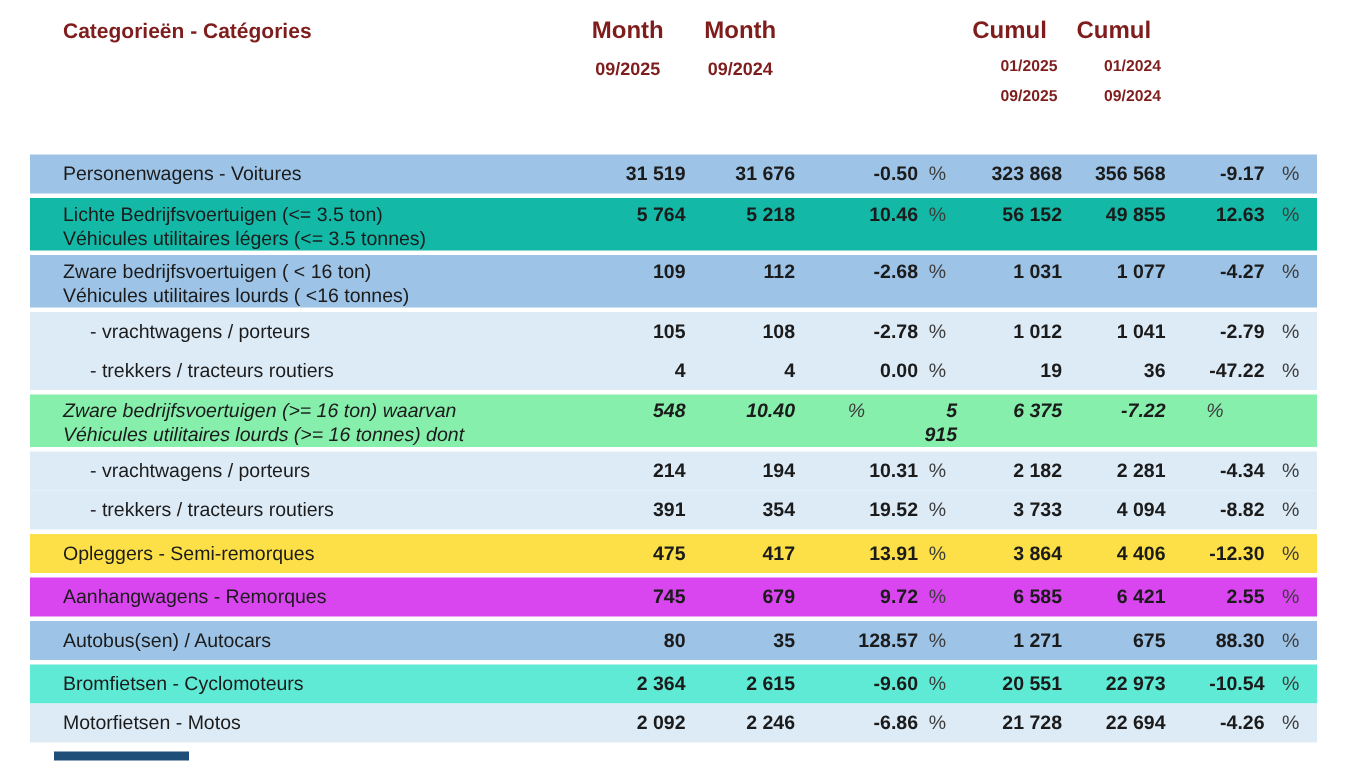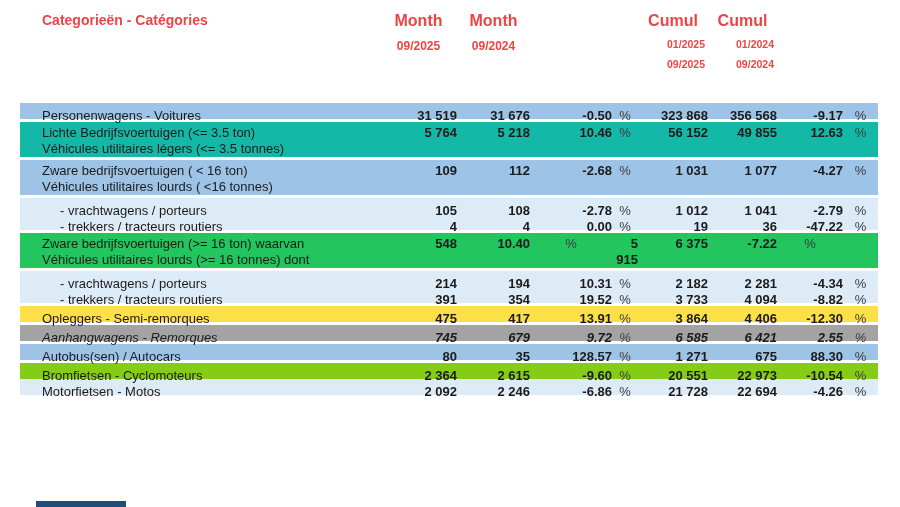--- a/index.html
+++ b/index.html
@@ -24,39 +24,39 @@
   .hdr .hcum .hdate + .hdate{padding-top:8px;}
   
   .tbl{position:absolute;left:20px;top:103px;width:858px;}
   .row{
     display:grid;
     grid-template-columns:360px 77px 73px 82px 26px 70px 69px 66px 35px;
     box-sizing:border-box;
     margin-bottom:3px;
     color:#1b1b1b;
   }
-  .row.single{height:16px;padding-top:5px;}
+  .row.single{height:26px;padding-top:5px;}
   .row.double{height:35px;padding-top:3px;}
   .row.no-gap{margin-bottom:0;}
   .row.tone-medium{background:#9DC3E6;}
   .row.tone-light{background:#DDEBF7;}
   .cell{font-size:13px;line-height:15.5px;}
   .cell.label{padding-left:22px;text-align:left;}
   .cell.label.indent{padding-left:40px;}
   .cell.num{text-align:right;font-weight:bold;}
   .cell.sign{text-align:center;font-weight:normal;color:#3d3d3d;}
   
   .partial-row{
     position:absolute;left:36px;top:501px;width:90px;height:6px;
   }
 </style>
 </head>
 <body>
 
-<div class="hdr" style="color: #ef4444;">
+<div class="hdr" style="color: #7f1d1d;">
   <div class="hcat">Categorieën - Catégories</div>
   <div class="hcol">
     <div class="htitle">Month</div>
     <div class="hdate">09/2025</div>
   </div>
   <div class="hcol">
     <div class="htitle">Month</div>
     <div class="hdate">09/2024</div>
   </div>
   <div></div>
@@ -136,21 +136,21 @@
       </div>
       <div class="cell num">4</div>
       <div class="cell num">4</div>
       <div class="cell num">0.00</div>
       <div class="cell sign">%</div>
       <div class="cell num">19</div>
       <div class="cell num">36</div>
       <div class="cell num">-47.22</div>
       <div class="cell sign">%</div>
     </div>
-    <div class="row double tone-medium" style="background: #22c55e;">
+    <div class="row double tone-medium" style="background: #86efac; font-style: italic;">
       <div class="cell label">
         <div>Zware bedrijfsvoertuigen (&gt;= 16 ton) waarvan</div>
         <div>Véhicules utilitaires lourds (&gt;= 16 tonnes) dont</div>
       </div>
       <div class="cell num">548</div>
       <div class="cell num">10.40</div>
       <div class="cell sign">%</div>
       <div class="cell num">5 915</div>
       <div class="cell num">6 375</div>
       <div class="cell num">-7.22</div>
@@ -188,21 +188,21 @@
       </div>
       <div class="cell num">475</div>
       <div class="cell num">417</div>
       <div class="cell num">13.91</div>
       <div class="cell sign">%</div>
       <div class="cell num">3 864</div>
       <div class="cell num">4 406</div>
       <div class="cell num">-12.30</div>
       <div class="cell sign">%</div>
     </div>
-    <div class="row single tone-light" style="background: #a3a3a3; font-style: italic;">
+    <div class="row single tone-light" style="background: #d946ef;">
       <div class="cell label">
         <div>Aanhangwagens - Remorques</div>
       </div>
       <div class="cell num">745</div>
       <div class="cell num">679</div>
       <div class="cell num">9.72</div>
       <div class="cell sign">%</div>
       <div class="cell num">6 585</div>
       <div class="cell num">6 421</div>
       <div class="cell num">2.55</div>
@@ -214,21 +214,21 @@
       </div>
       <div class="cell num">80</div>
       <div class="cell num">35</div>
       <div class="cell num">128.57</div>
       <div class="cell sign">%</div>
       <div class="cell num">1 271</div>
       <div class="cell num">675</div>
       <div class="cell num">88.30</div>
       <div class="cell sign">%</div>
     </div>
-    <div class="row single tone-light no-gap" style="background: #84cc16;">
+    <div class="row single tone-light no-gap" style="background: #5eead4;">
       <div class="cell label">
         <div>Bromfietsen - Cyclomoteurs</div>
       </div>
       <div class="cell num">2 364</div>
       <div class="cell num">2 615</div>
       <div class="cell num">-9.60</div>
       <div class="cell sign">%</div>
       <div class="cell num">20 551</div>
       <div class="cell num">22 973</div>
       <div class="cell num">-10.54</div>

